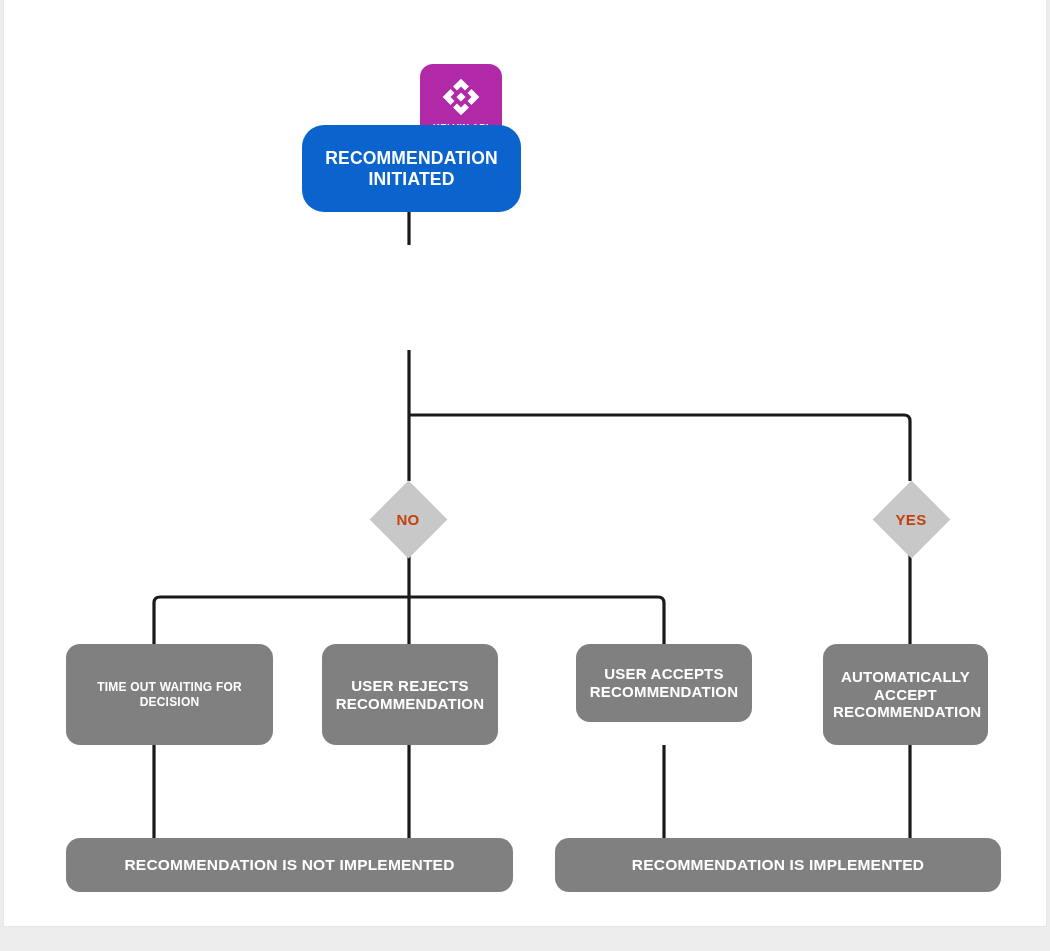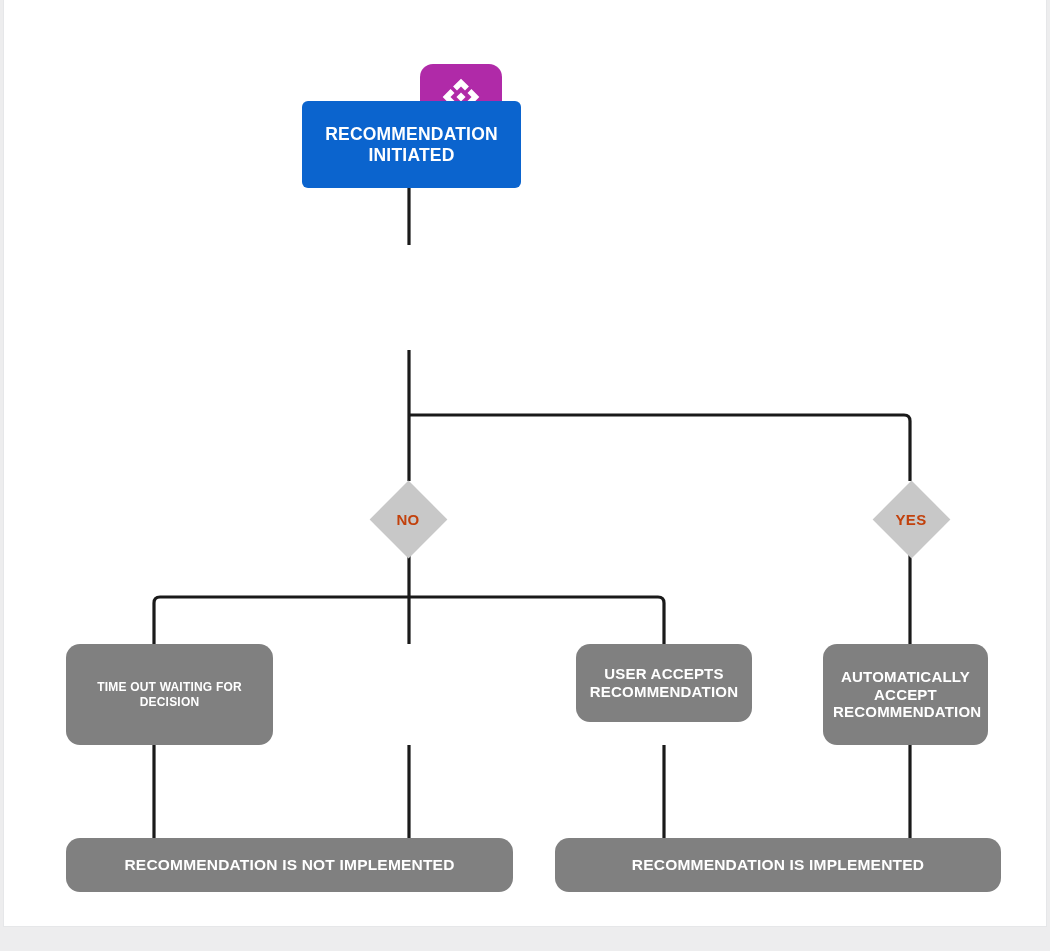--- a/index.html
+++ b/index.html
@@ -34,21 +34,21 @@
     display: flex;
     align-items: center;
     justify-content: center;
     text-align: center;
     color: #ffffff;
     font-weight: bold;
     letter-spacing: 0.2px;
     line-height: 1.18;
   }
   .node-gray   { background: #808080; border-radius: 14px; }
-  .node-blue   { background: #0b64ce; border-radius: 6px; }
+  .node-blue   { background: #0b64ce; border-radius: 22px; margin-top: 24px; }
   .node-txt { padding: 0 10px; width: 100%; display:block; }
 
   
   #start-group { position: absolute; left: 295px; top: 27px; width: 225px; height: 164px; }
   #blue-box {
     position: absolute; left: 3px; top: 74px;
     width: 219px; height: 87px;
     font-size: 17.5px;
   }
   .app-chip {
@@ -172,20 +172,23 @@
 
     <div class="diamond" id="diamond-yes">
       <span class="dshape"></span>
       <span class="dlabel">YES</span>
     </div>
 
     <div class="node node-gray" id="out-timeout">
       <span class="node-txt">TIME OUT WAITING FOR DECISION</span>
     </div>
 
+    <div class="node node-gray" id="out-reject">
+      <span class="node-txt">USER REJECTS RECOMMENDATION</span>
+    </div>
 
     <div class="node node-gray" id="out-accept">
       <span class="node-txt">USER ACCEPTS RECOMMENDATION</span>
     </div>
 
     <div class="node node-gray" id="out-auto">
       <span class="node-txt">AUTOMATICALLY ACCEPT RECOMMENDATION</span>
     </div>
 
     <div class="node node-gray" id="final-not">

